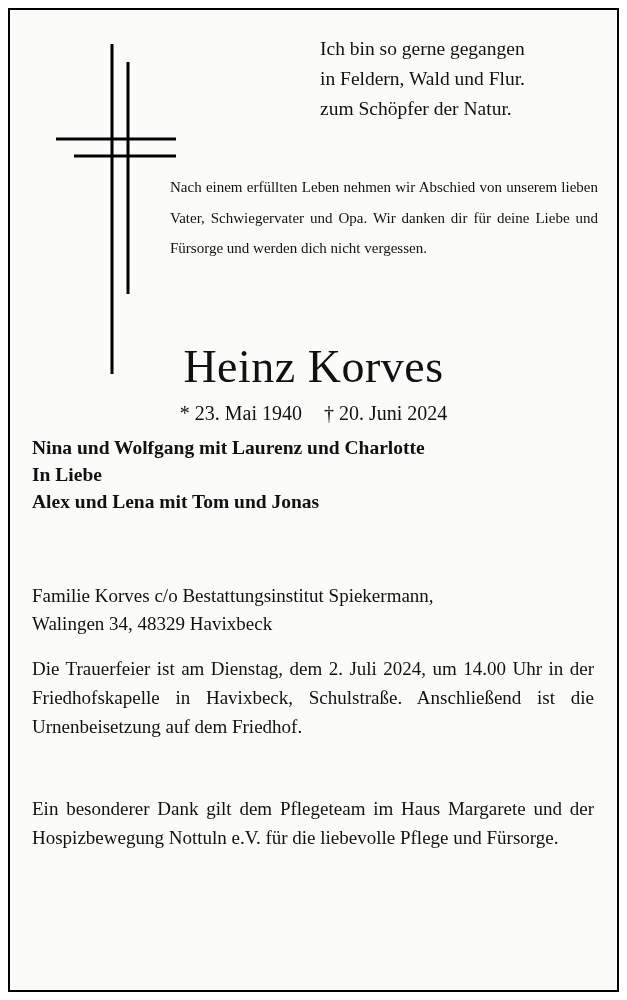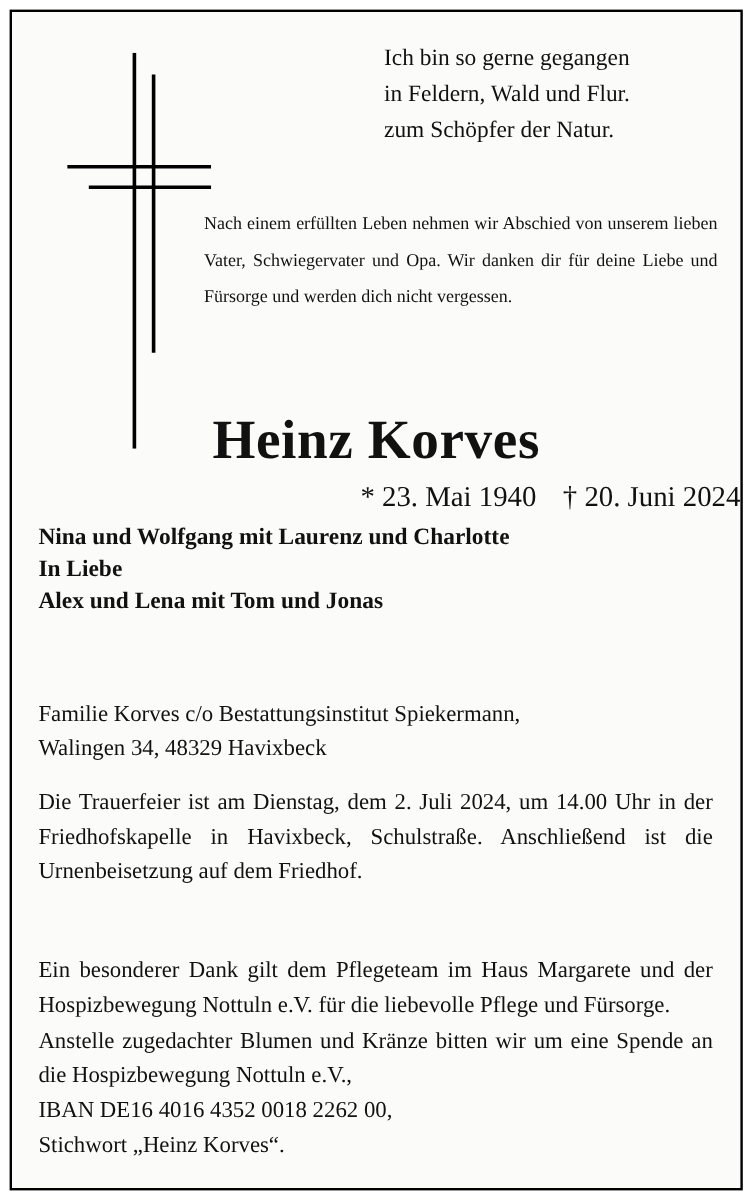--- a/index.html
+++ b/index.html
@@ -66,31 +66,31 @@
     text-justify: inter-word;
   }
 
   .name {
     position: absolute;
     left: 0;
     right: 0;
     top: 330px;
     text-align: center;
     font-size: 46px;
-    font-weight: bold;
+    font-weight: normal;
     letter-spacing: 0.5px;
     font-family: "Liberation Serif", serif;
   }
   .dates {
     position: absolute;
     left: 0;
     right: 0;
     top: 392px;
-    text-align: right;
-    font-size: 24px;
+    text-align: center;
+    font-size: 20px;
   }
   .dates .sep { display: inline-block; width: 22px; }
 
   .family {
     position: absolute;
     left: 22px;
     top: 424px;
     font-size: 19.5px;
     font-weight: bold;
     line-height: 27px;
@@ -155,21 +155,16 @@
 
       <div class="address">
         <div>Familie Korves c/o Bestattungsinstitut Spiekermann,</div>
         <div>Walingen 34, 48329 Havixbeck</div>
       </div>
 
       <div class="para p1">Die Trauerfeier ist am Dienstag, dem 2. Juli 2024, um 14.00 Uhr in der Friedhofskapelle in Havixbeck, Schulstraße. Anschließend ist die Urnenbeisetzung auf dem Friedhof.</div>
 
       <div class="para p2">Ein besonderer Dank gilt dem Pflegeteam im Haus Margarete und der Hospizbewegung Nottuln e.V. für die liebevolle Pflege und Fürsorge.</div>
 
-      <div class="para p3">
-        <div>Anstelle zugedachter Blumen und Kränze bitten wir um eine Spende an die Hospizbewegung Nottuln e.V.,</div>
-        <div class="noj">IBAN DE16 4016 4352 0018 2262 00,</div>
-        <div class="noj">Stichwort „Heinz Korves“.</div>
-      </div>
 
     </div>
   </div>
 </div>
 
 </body></html>

